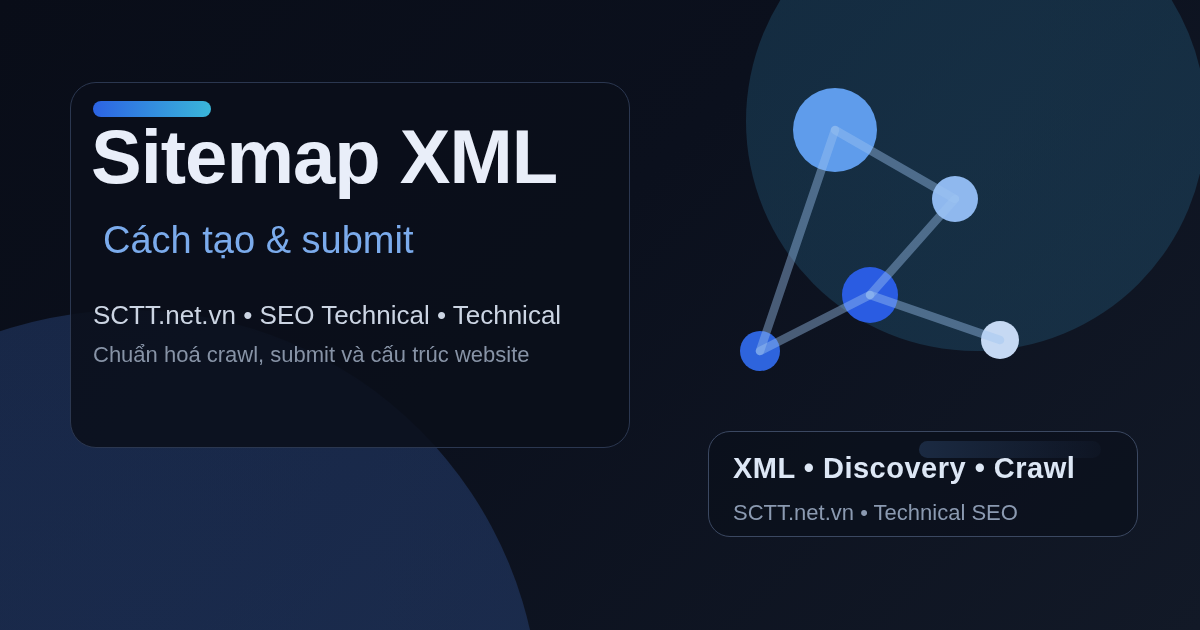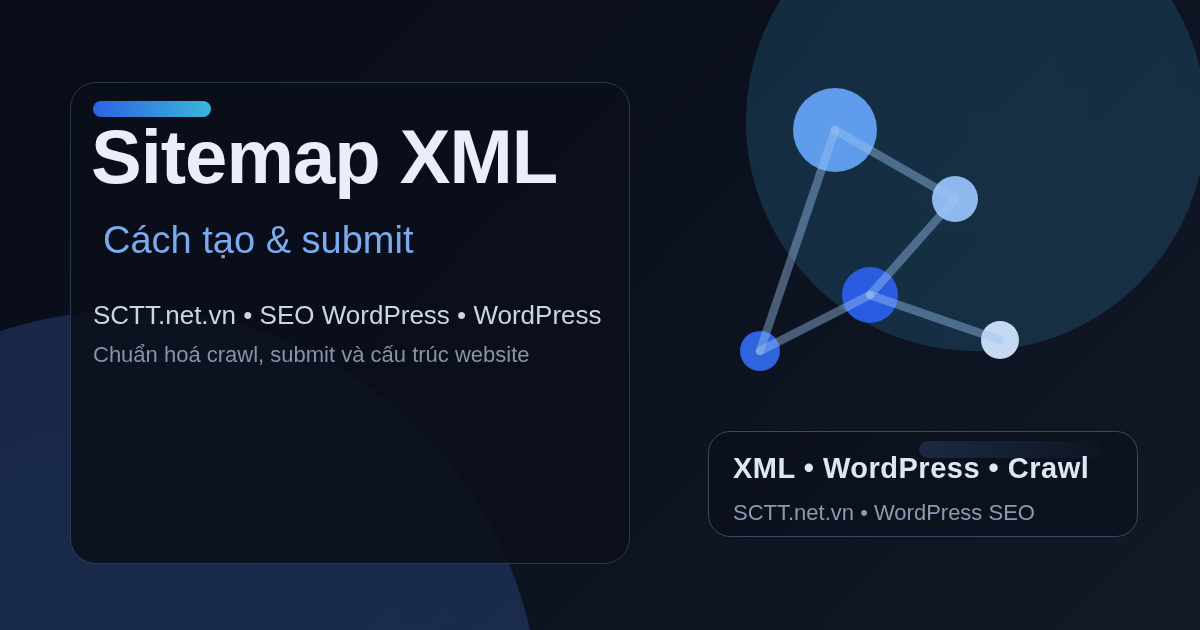--- a/index.html
+++ b/index.html
@@ -30,21 +30,21 @@
     position: absolute; left: 0; top: 0;
     width: 1200px; height: 630px;
   }
   .card {
     position: absolute;
     box-sizing: border-box;
     border-radius: 26px;
   }
   .main-card {
     left: 70px; top: 82px;
-    width: 560px; height: 482px;
+    width: 560px; height: 366px;
     background: rgba(10,15,26,0.88);
     border: 1.5px solid #2b3750;
   }
   .accent-pill {
     position: absolute;
     left: 22px; top: 18px;
     width: 118px; height: 16px;
     border-radius: 8px;
     
     background: linear-gradient(90deg, #2c63e4, #3ab6d9);
@@ -133,23 +133,23 @@
       <line x1="955" y1="199" x2="870" y2="295" stroke="rgba(158,196,240,0.42)" stroke-width="8.5" stroke-linecap="round"></line>
       <line x1="870" y1="295" x2="760" y2="351" stroke="rgba(158,196,240,0.42)" stroke-width="8.5" stroke-linecap="round"></line>
       <line x1="870" y1="295" x2="1000" y2="340" stroke="rgba(158,196,240,0.42)" stroke-width="8.5" stroke-linecap="round"></line>
       <line x1="835" y1="130" x2="760" y2="351" stroke="rgba(158,196,240,0.42)" stroke-width="8.5" stroke-linecap="round"></line>
     </svg>
 
   <div class="card main-card">
     <div class="accent-pill" style="background: linear-gradient(90deg, rgb(44, 99, 228), rgb(58, 182, 217));"></div>
     <h1 class="main-title">Sitemap XML</h1>
     <div class="main-subtitle">Cách tạo &amp; submit</div>
-    <div class="main-meta">SCTT.net.vn • SEO WordPress • WordPress</div>
+    <div class="main-meta">SCTT.net.vn • SEO Technical • Technical</div>
     <div class="main-desc">Chuẩn hoá crawl, submit và cấu trúc website</div>
   </div>
 
   <div class="card badge-card">
     <div class="badge-pill"></div>
-    <div class="badge-title">XML • WordPress • Crawl</div>
-    <div class="badge-sub">SCTT.net.vn • WordPress SEO</div>
+    <div class="badge-title">XML • Discovery • Crawl</div>
+    <div class="badge-sub">SCTT.net.vn • Technical SEO</div>
   </div>
 
 </div>
 
 </body></html>

